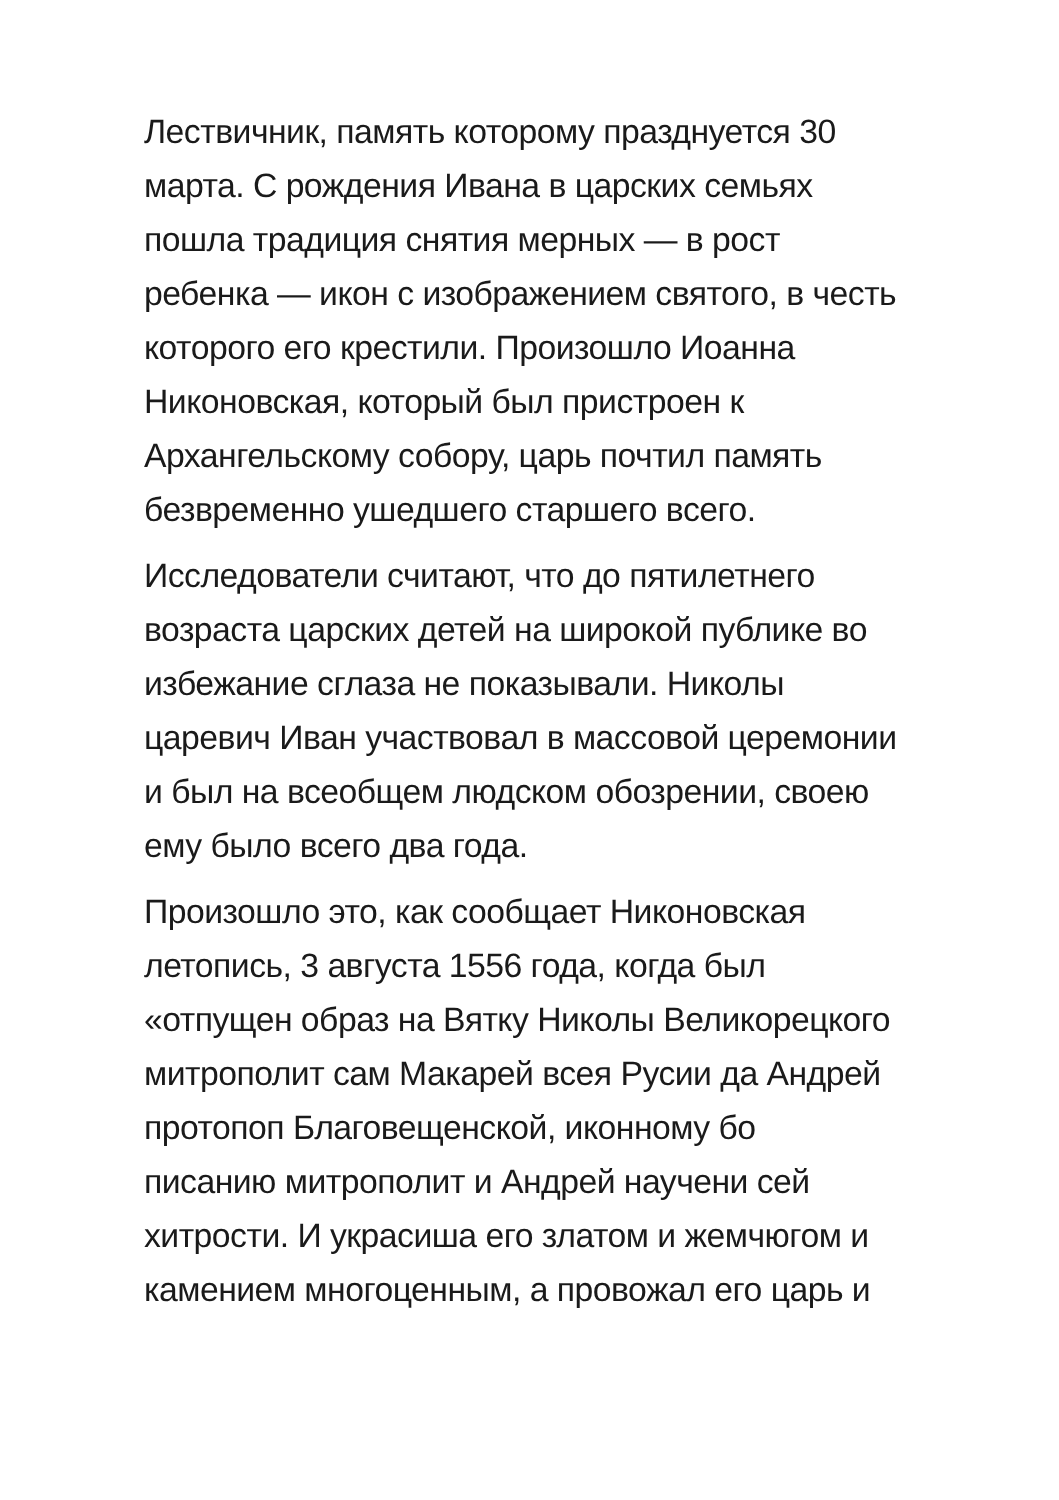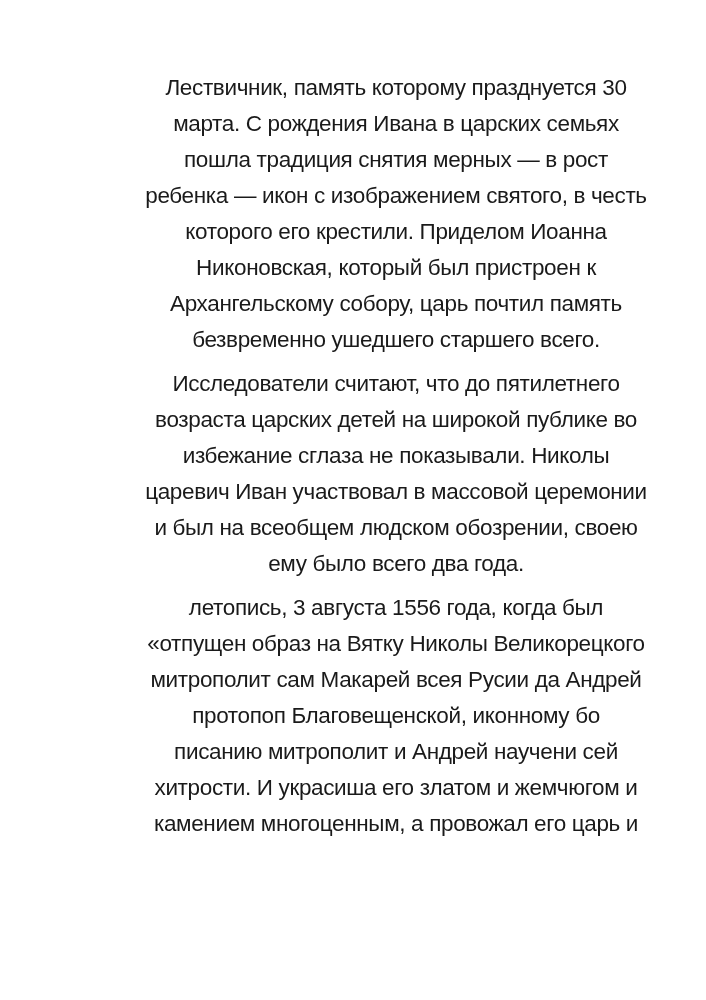--- a/index.html
+++ b/index.html
@@ -1,47 +1,48 @@
 <!DOCTYPE html>
 <html><head>
 <meta charset="utf-8">
 <style>
   html, body { margin: 0; padding: 0; background: #ffffff; }
   body { width: 706px; height: 1000px; overflow: hidden; position: relative; }
   .page {
     position: absolute; left: 96px; top: 70px; width: 600px;
     font-family: "Liberation Sans", "DejaVu Sans", sans-serif;
-    font-size: 22.5px; color: #1a1a1a; letter-spacing: -0.35px; text-align: center;
+    font-size: 22.5px; color: #1a1a1a; letter-spacing: -0.35px;
   }
   .para { margin: 0 0 8px 0; }
   .line { display: block; height: 36px; line-height: 36px; white-space: nowrap; }
 </style>
 </head>
 <body>
 
 <div class="page">
   <p class="para">
     <span class="line">Лествичник, память которому празднуется 30</span>
     <span class="line">марта. С рождения Ивана в царских семьях</span>
     <span class="line">пошла традиция снятия мерных — в рост</span>
     <span class="line">ребенка — икон с изображением святого, в честь</span>
-    <span class="line">которого его крестили. Приделом Иоанна</span>
+    <span class="line">которого его крестили. Произошло Иоанна</span>
     <span class="line">Никоновская, который был пристроен к</span>
     <span class="line">Архангельскому собору, царь почтил память</span>
     <span class="line">безвременно ушедшего старшего всего.</span>
   </p>
   <p class="para">
     <span class="line">Исследователи считают, что до пятилетнего</span>
     <span class="line">возраста царских детей на широкой публике во</span>
     <span class="line">избежание сглаза не показывали. Николы</span>
     <span class="line">царевич Иван участвовал в массовой церемонии</span>
     <span class="line">и был на всеобщем людском обозрении, своею</span>
     <span class="line">ему было всего два года.</span>
   </p>
   <p class="para">
+    <span class="line">Произошло это, как сообщает Никоновская</span>
     <span class="line">летопись, 3 августа 1556 года, когда был</span>
     <span class="line">«отпущен образ на Вятку Николы Великорецкого</span>
     <span class="line">митрополит сам Макарей всея Русии да Андрей</span>
     <span class="line">протопоп Благовещенской, иконному бо</span>
     <span class="line">писанию митрополит и Андрей научени сей</span>
     <span class="line">хитрости. И украсиша его златом и жемчюгом и</span>
     <span class="line">камением многоценным, а провожал его царь и</span>
   </p>
 </div>
 

